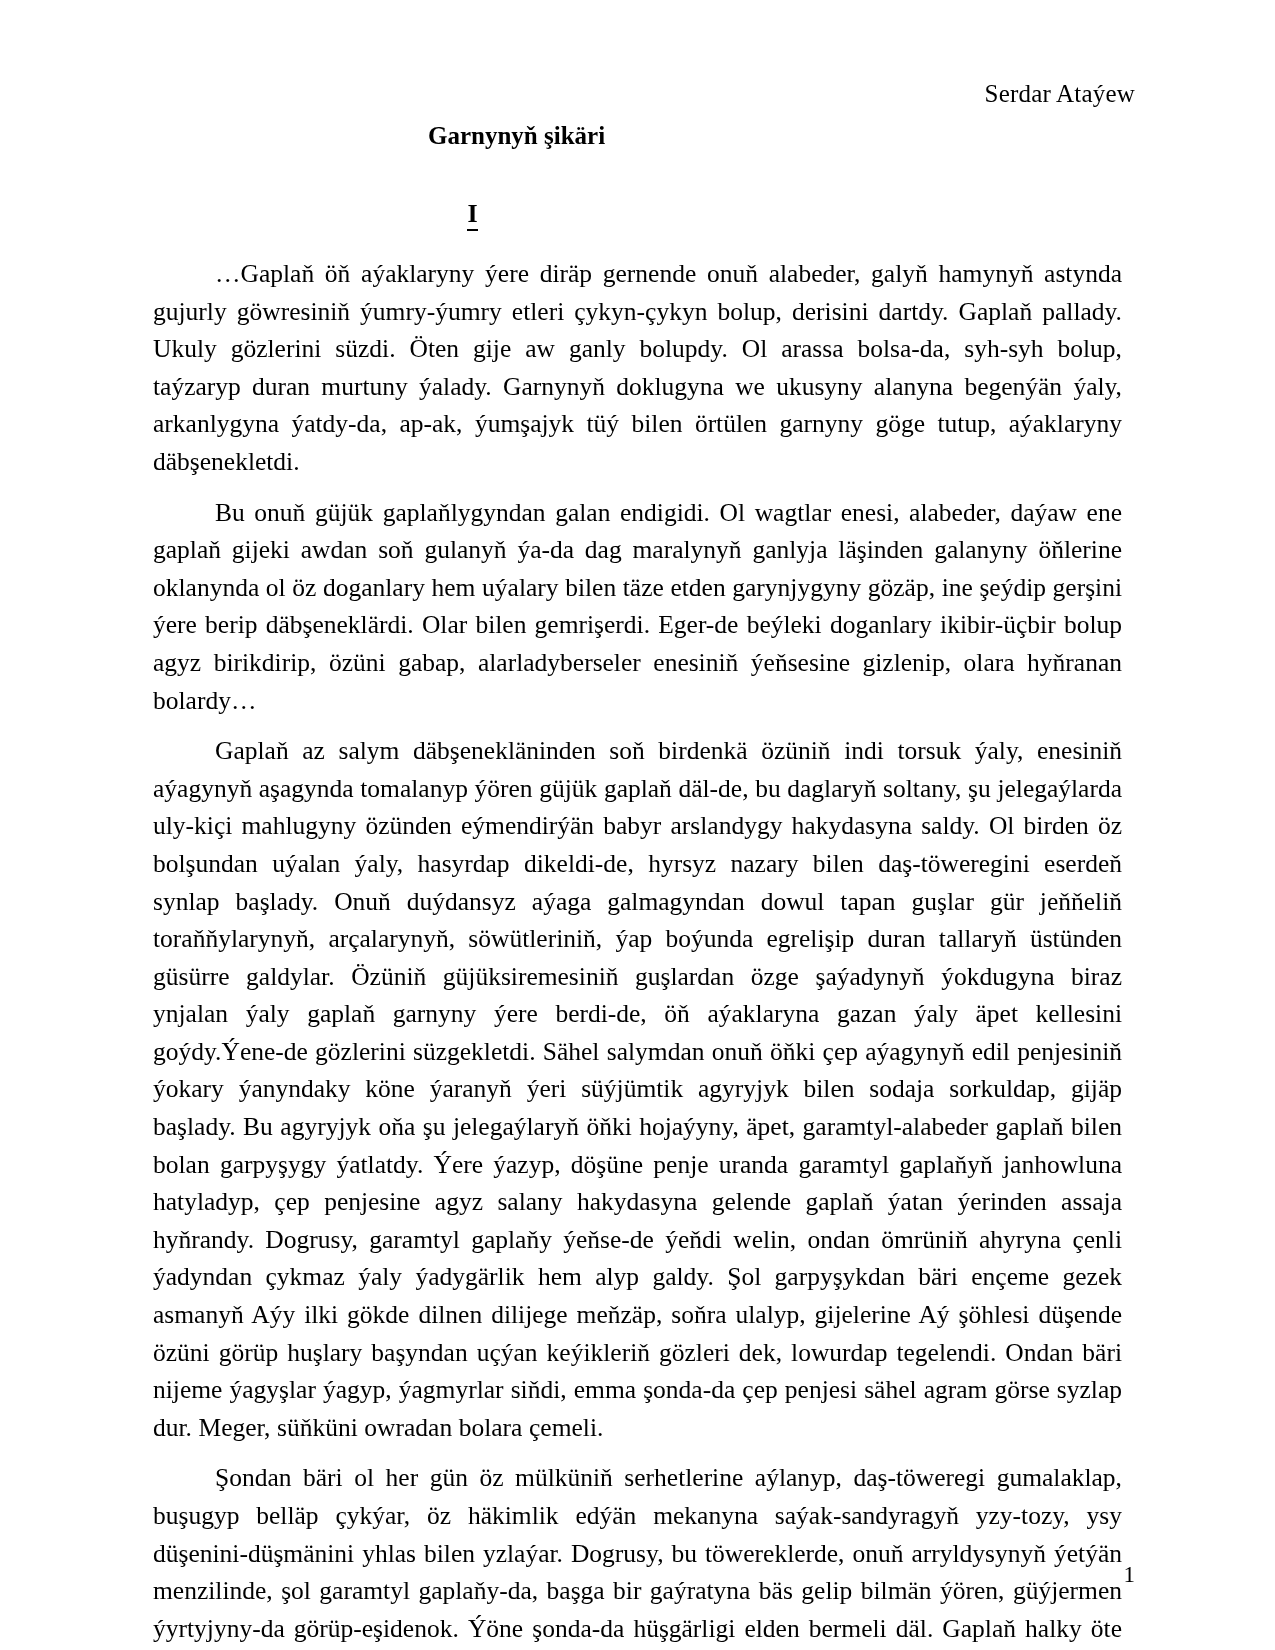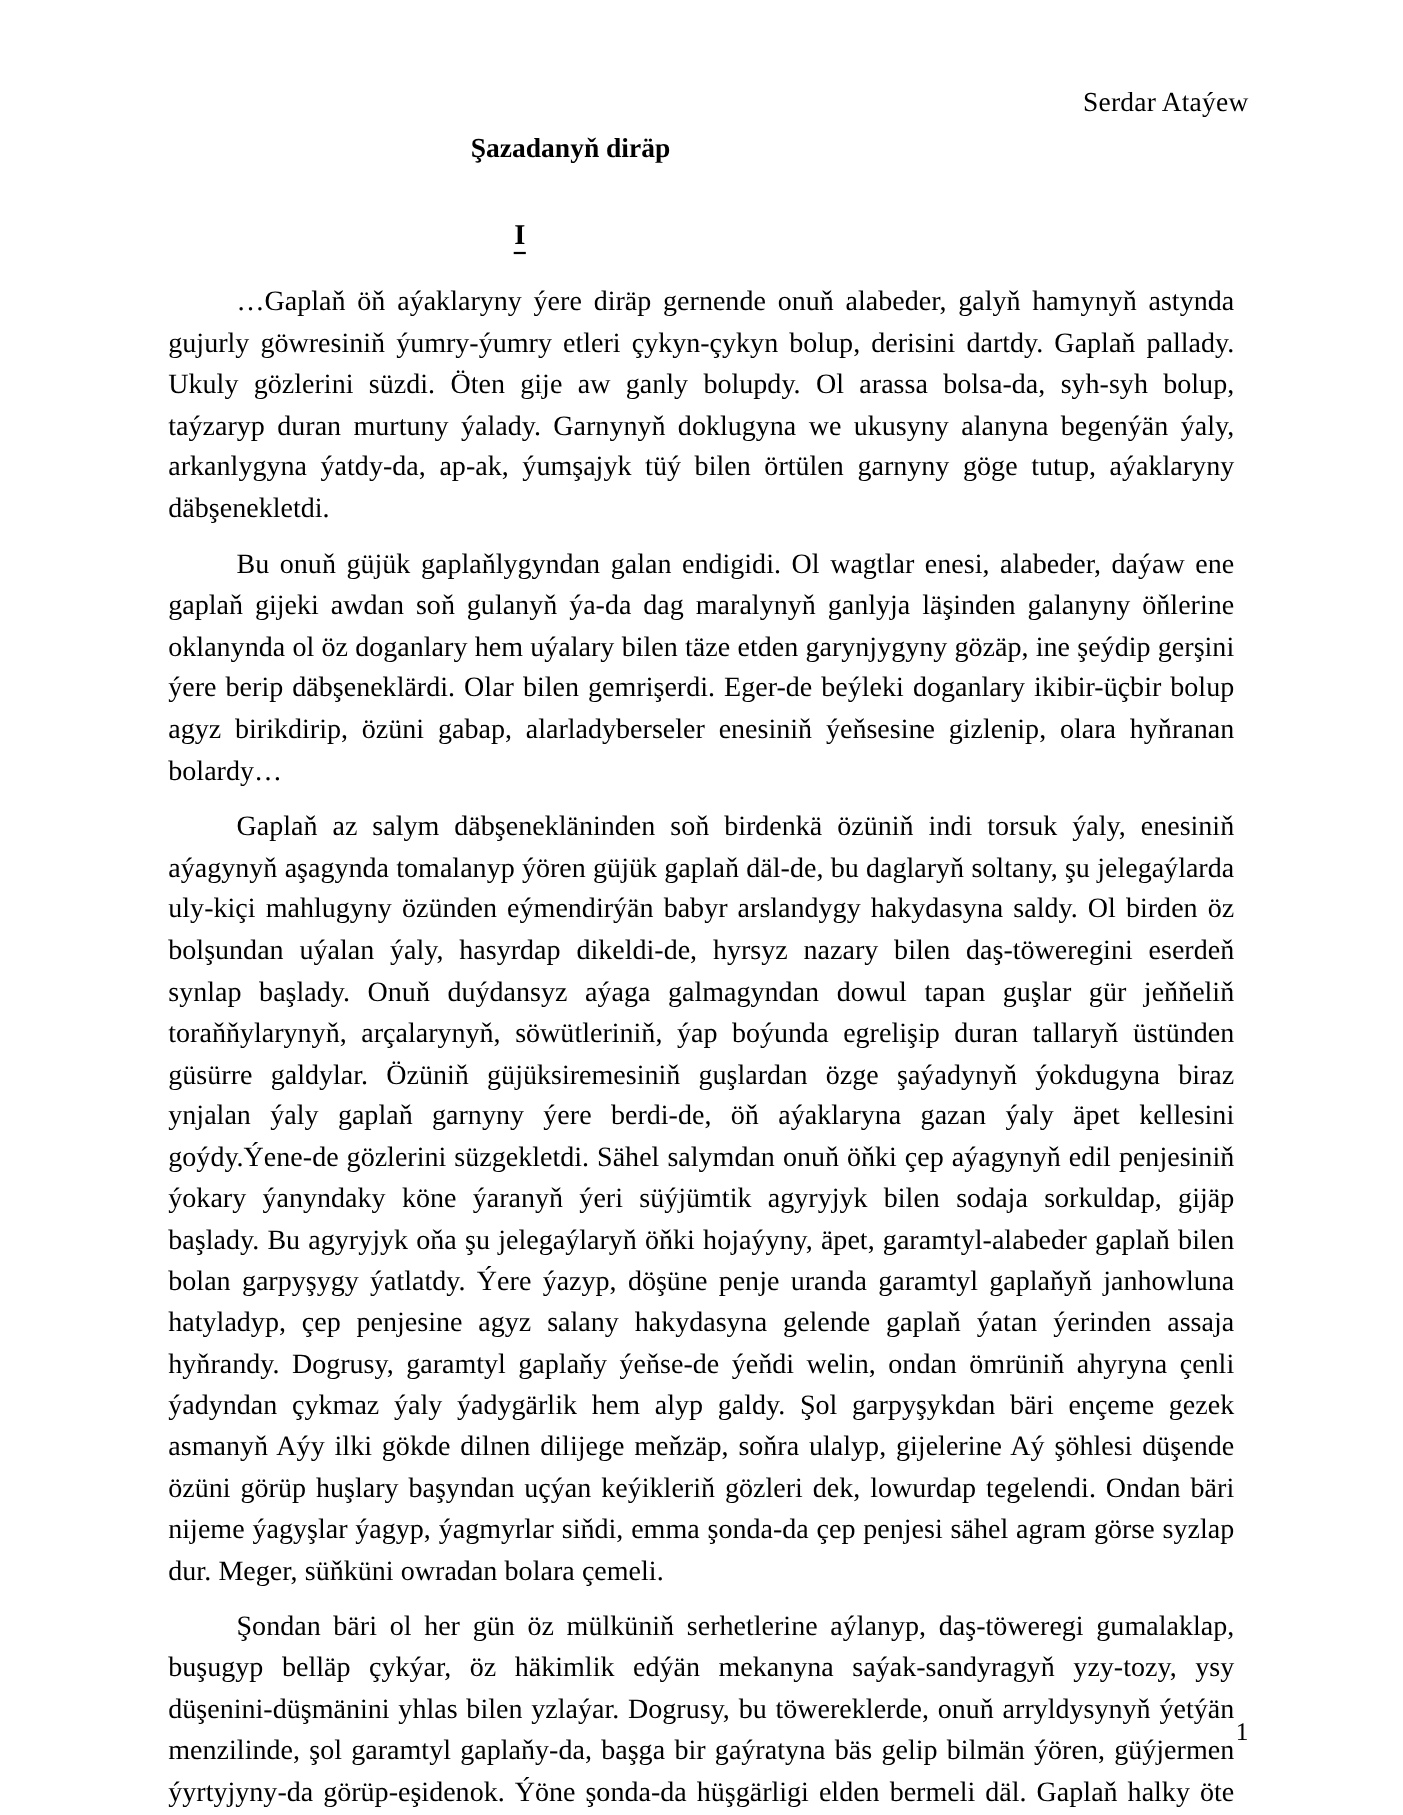--- a/index.html
+++ b/index.html
@@ -61,21 +61,21 @@
     line-height: 1;
   }
 </style>
 </head>
 <body>
 
 <div class="page">
 
   <div class="author-line">Serdar Ataýew</div>
 
-  <div class="doc-title">Şazadanyň diräp</div>
+  <div class="doc-title">Garnynyň şikäri</div>
 
   <div class="section-numeral">
     <span>I</span>
   </div>
 
   <div class="body-text">
     <p>…Gaplaň öň aýaklaryny ýere diräp gernende onuň alabeder, galyň hamynyň astynda gujurly göwresiniň ýumry-ýumry etleri çykyn-çykyn bolup, derisini dartdy. Gaplaň pallady. Ukuly gözlerini süzdi. Öten gije aw ganly bolupdy. Ol arassa bolsa-da, syh-syh bolup, taýzaryp duran murtuny ýalady. Garnynyň doklugyna we ukusyny alanyna begenýän ýaly, arkanlygyna ýatdy-da, ap-ak, ýumşajyk tüý bilen örtülen garnyny göge tutup, aýaklaryny däbşenekletdi.</p>
     <p>Bu onuň güjük gaplaňlygyndan galan endigidi. Ol wagtlar enesi, alabeder, daýaw ene gaplaň gijeki awdan soň gulanyň ýa-da dag maralynyň ganlyja läşinden galanyny öňlerine oklanynda ol öz doganlary hem uýalary bilen täze etden garynjygyny gözäp, ine şeýdip gerşini ýere berip däbşeneklärdi. Olar bilen gemrişerdi. Eger-de beýleki doganlary ikibir-üçbir bolup agyz birikdirip, özüni gabap, alarladyberseler enesiniň ýeňsesine gizlenip, olara hyňranan bolardy…</p>
     <p>Gaplaň az salym däbşenekläninden soň birdenkä özüniň indi torsuk ýaly, enesiniň aýagynyň aşagynda tomalanyp ýören güjük gaplaň däl-de, bu daglaryň soltany, şu jelegaýlarda uly-kiçi mahlugyny özünden eýmendirýän babyr arslandygy hakydasyna saldy. Ol birden öz bolşundan uýalan ýaly, hasyrdap dikeldi-de, hyrsyz nazary bilen daş-töweregini eserdeň synlap başlady. Onuň duýdansyz aýaga galmagyndan dowul tapan guşlar gür jeňňeliň toraňňylarynyň, arçalarynyň, söwütleriniň, ýap boýunda egrelişip duran tallaryň üstünden güsürre galdylar. Özüniň güjüksiremesiniň guşlardan özge şaýadynyň ýokdugyna biraz ynjalan ýaly gaplaň garnyny ýere berdi-de, öň aýaklaryna gazan ýaly äpet kellesini goýdy.Ýene-de gözlerini süzgekletdi. Sähel salymdan onuň öňki çep aýagynyň edil penjesiniň ýokary ýanyndaky köne ýaranyň ýeri süýjümtik agyryjyk bilen sodaja sorkuldap, gijäp başlady. Bu agyryjyk oňa şu jelegaýlaryň öňki hojaýyny, äpet, garamtyl-alabeder gaplaň bilen bolan garpyşygy ýatlatdy. Ýere ýazyp, döşüne penje uranda garamtyl gaplaňyň janhowluna hatyladyp, çep penjesine agyz salany hakydasyna gelende gaplaň ýatan ýerinden assaja hyňrandy. Dogrusy, garamtyl gaplaňy ýeňse-de ýeňdi welin, ondan ömrüniň ahyryna çenli ýadyndan çykmaz ýaly ýadygärlik hem alyp galdy. Şol garpyşykdan bäri ençeme gezek asmanyň Aýy ilki gökde dilnen dilijege meňzäp, soňra ulalyp, gijelerine Aý şöhlesi düşende özüni görüp huşlary başyndan uçýan keýikleriň gözleri dek, lowurdap tegelendi. Ondan bäri nijeme ýagyşlar ýagyp, ýagmyrlar siňdi, emma şonda-da çep penjesi sähel agram görse syzlap dur. Meger, süňküni owradan bolara çemeli.</p>
     <p>Şondan bäri ol her gün öz mülküniň serhetlerine aýlanyp, daş-töweregi gumalaklap, buşugyp belläp çykýar, öz häkimlik edýän mekanyna saýak-sandyragyň yzy-tozy, ysy düşenini-düşmänini yhlas bilen yzlaýar. Dogrusy, bu töwereklerde, onuň arryldysynyň ýetýän menzilinde, şol garamtyl gaplaňy-da, başga bir gaýratyna bäs gelip bilmän ýören, güýjermen ýyrtyjyny-da görüp-eşidenok. Ýöne şonda-da hüşgärligi elden bermeli däl. Gaplaň halky öte namysjaň bolýar. Asmandaky Aý ine şu üstüne howala bolup duran</p>

